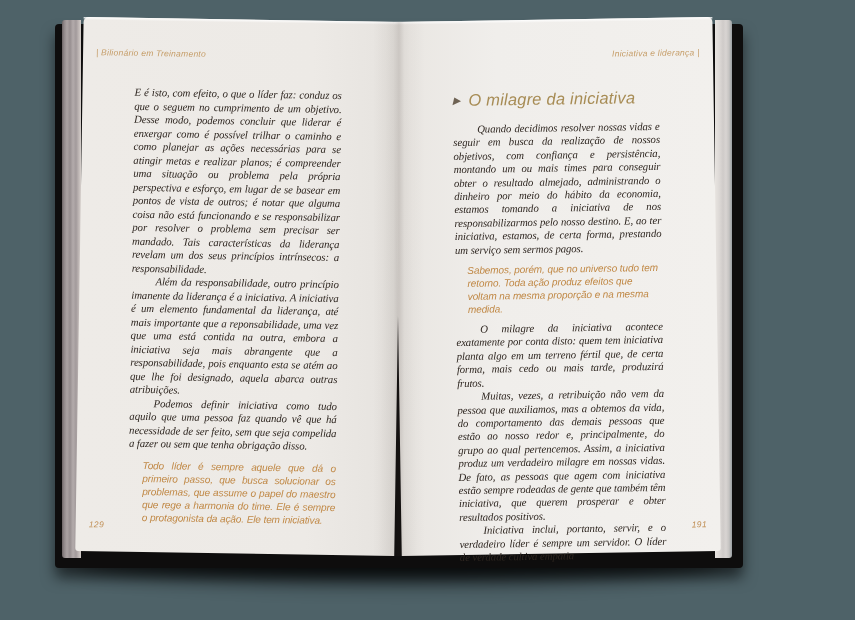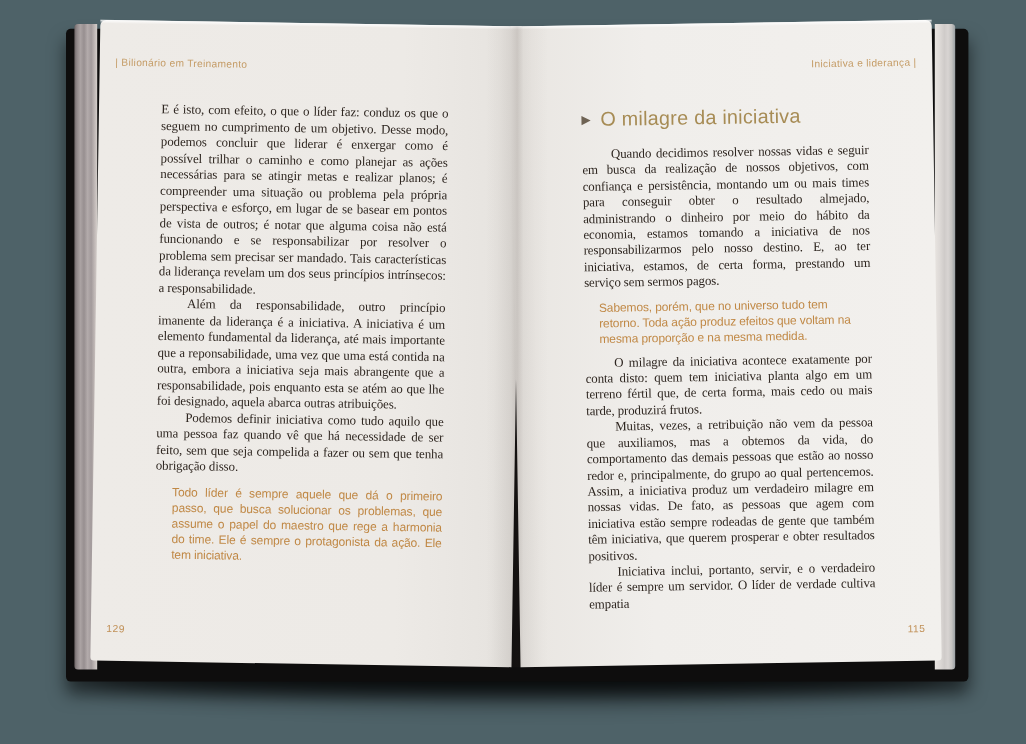--- a/index.html
+++ b/index.html
@@ -2,21 +2,21 @@
 <html><head>
 <meta charset="utf-8">
 <style>
   html, body { margin:0; padding:0; }
   body {
     width:855px; height:620px; overflow:hidden;
     background:#4e6268;
     font-family:"Liberation Sans", sans-serif;
     position:relative;
   }
-  .book { position:absolute; left:55px; top:18px; width:752px; height:550px; }
+  .book { position:absolute; left:55px; top:18px; width:688px; height:550px;font-style:italic; }
   .book-shadow {
     position:absolute; left:16px; right:16px; bottom:-12px; height:44px;
     background:#000; border-radius:50%; filter:blur(11px); opacity:.8;
   }
   .cover {
     position:absolute; left:0; right:0; top:6px; bottom:0;
     background:#0e0d0d; border-radius:4px;
     box-shadow:0 10px 14px rgba(0,0,0,.55);
   }
   .edge-stack { position:absolute; top:2px; bottom:10px; }
@@ -113,17 +113,17 @@
       <span class="heading-icon">▶</span>
       <span class="heading-text">O milagre da iniciativa</span>
     </div>
     <div class="text-col">
       <p class="indent">Quando decidimos resolver nossas vidas e seguir em busca da realização de nossos objetivos, com confiança e persistência, montando um ou mais times para conseguir obter o resultado almejado, administrando o dinheiro por meio do hábito da economia, estamos tomando a iniciativa de nos responsabilizarmos pelo nosso destino. E, ao ter iniciativa, estamos, de certa forma, prestando um serviço sem sermos pagos.</p>
       <div class="callout callout-mid">Sabemos, porém, que no universo tudo tem retorno. Toda ação produz efeitos que voltam na mesma proporção e na mesma medida.</div>
       <p class="indent">O milagre da iniciativa acontece exatamente por conta disto: quem tem iniciativa planta algo em um terreno fértil que, de certa forma, mais cedo ou mais tarde, produzirá frutos.</p>
       <p class="indent">Muitas, vezes, a retribuição não vem da pessoa que auxiliamos, mas a obtemos da vida, do comportamento das demais pessoas que estão ao nosso redor e, principalmente, do grupo ao qual pertencemos. Assim, a iniciativa produz um verdadeiro milagre em nossas vidas. De fato, as pessoas que agem com iniciativa estão sempre rodeadas de gente que também têm iniciativa, que querem prosperar e obter resultados positivos.</p>
       <p class="indent">Iniciativa inclui, portanto, servir, e o verdadeiro líder é sempre um servidor. O líder de verdade cultiva empatia</p>
     </div>
-    <div class="page-number">115</div>
+    <div class="page-number">191</div>
   </div>
 
   <div class="gutter-shade"></div>
 </div>
 
 </body></html>

